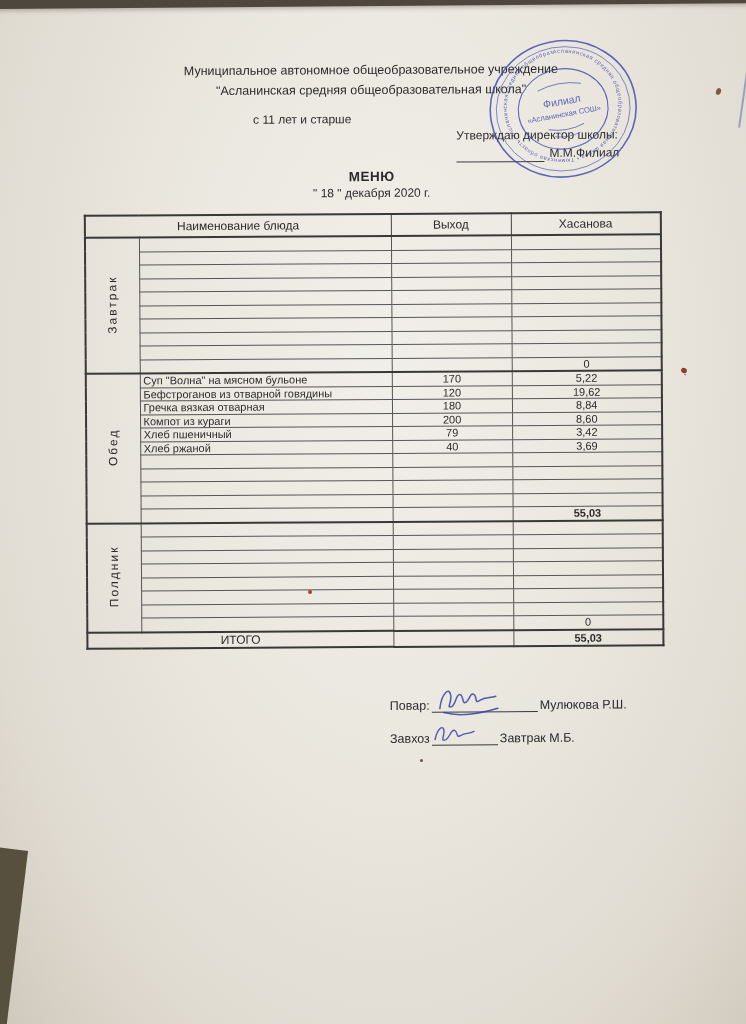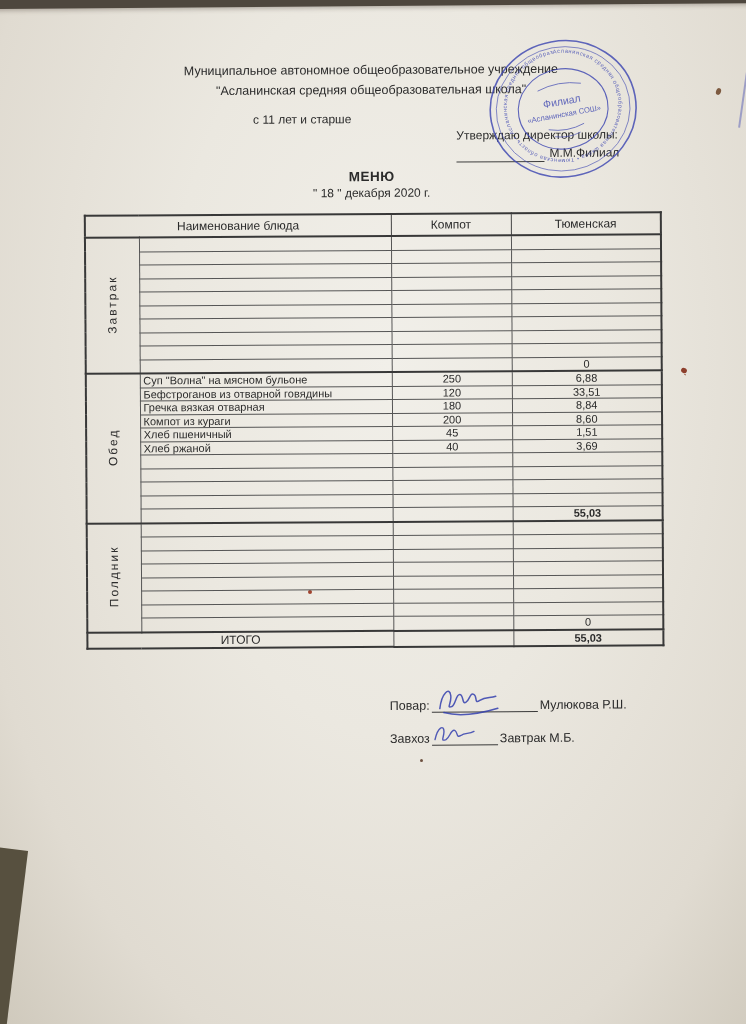--- a/index.html
+++ b/index.html
@@ -114,22 +114,22 @@
   <table class="menu">
     <colgroup>
       <col style="width:54px">
         <col style="width:252px">
         <col style="width:120px">
         <col style="width:150px">
     </colgroup>
     <thead>
       <tr>
         <th colspan="2">Наименование блюда</th>
-        <th>Компот</th>
-        <th>Тюменская</th>
+        <th>Выход</th>
+        <th>Хасанова</th>
       </tr>
     </thead>
 
     <tbody class="section">
       <tr>
         <td class="meal-cell" rowspan="10"><span class="vert">Завтрак</span></td>
         <td></td>
           <td></td>
           <td></td>
       </tr>
@@ -177,42 +177,42 @@
           <td></td>
           <td></td>
           <td class="c">0</td>
         </tr>
     </tbody>
 
     <tbody class="section">
       <tr>
         <td class="meal-cell" rowspan="11"><span class="vert">Обед</span></td>
         <td>Суп "Волна" на мясном бульоне</td>
-        <td class="c">250</td>
-        <td class="c">6,88</td>
+        <td class="c">170</td>
+        <td class="c">5,22</td>
       </tr>
       <tr>
         <td>Бефстроганов из отварной говядины</td>
         <td class="c">120</td>
-        <td class="c">33,51</td>
+        <td class="c">19,62</td>
       </tr>
       <tr>
         <td>Гречка вязкая отварная</td>
         <td class="c">180</td>
         <td class="c">8,84</td>
       </tr>
       <tr>
         <td>Компот из кураги</td>
         <td class="c">200</td>
         <td class="c">8,60</td>
       </tr>
       <tr>
         <td>Хлеб пшеничный</td>
-        <td class="c">45</td>
-        <td class="c">1,51</td>
+        <td class="c">79</td>
+        <td class="c">3,42</td>
       </tr>
       <tr>
         <td>Хлеб ржаной</td>
         <td class="c">40</td>
         <td class="c">3,69</td>
       </tr>
       <tr>
           <td></td>
           <td></td>
           <td></td>

